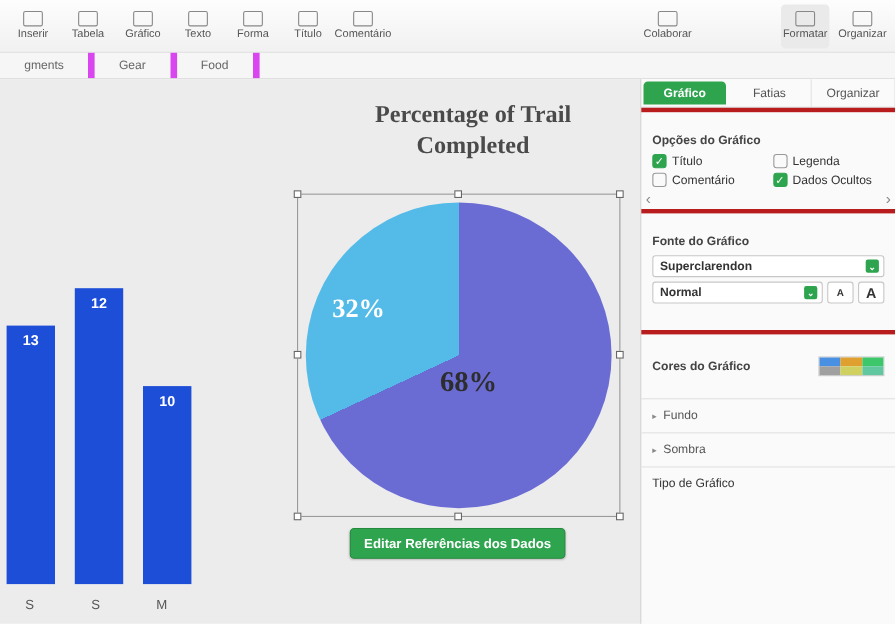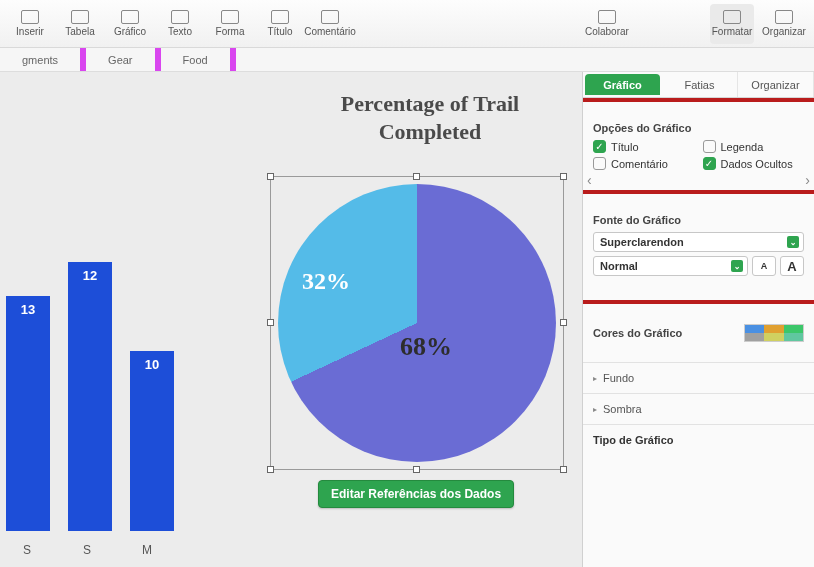--- a/index.html
+++ b/index.html
@@ -248,17 +248,17 @@
     </div>
 
     <div class="disclose">
         <span class="tri">▸</span>
         <span>Fundo</span>
       </div>
     <div class="disclose">
         <span class="tri">▸</span>
         <span>Sombra</span>
       </div>
-    <div class="disclose" style="font-weight:700;color:#333">
+    <div class="disclose" style="font-weight:400;color:#333">
         <span>Tipo de Gráfico</span>
       </div>
   </div>
 </div>
 
 </body></html>

